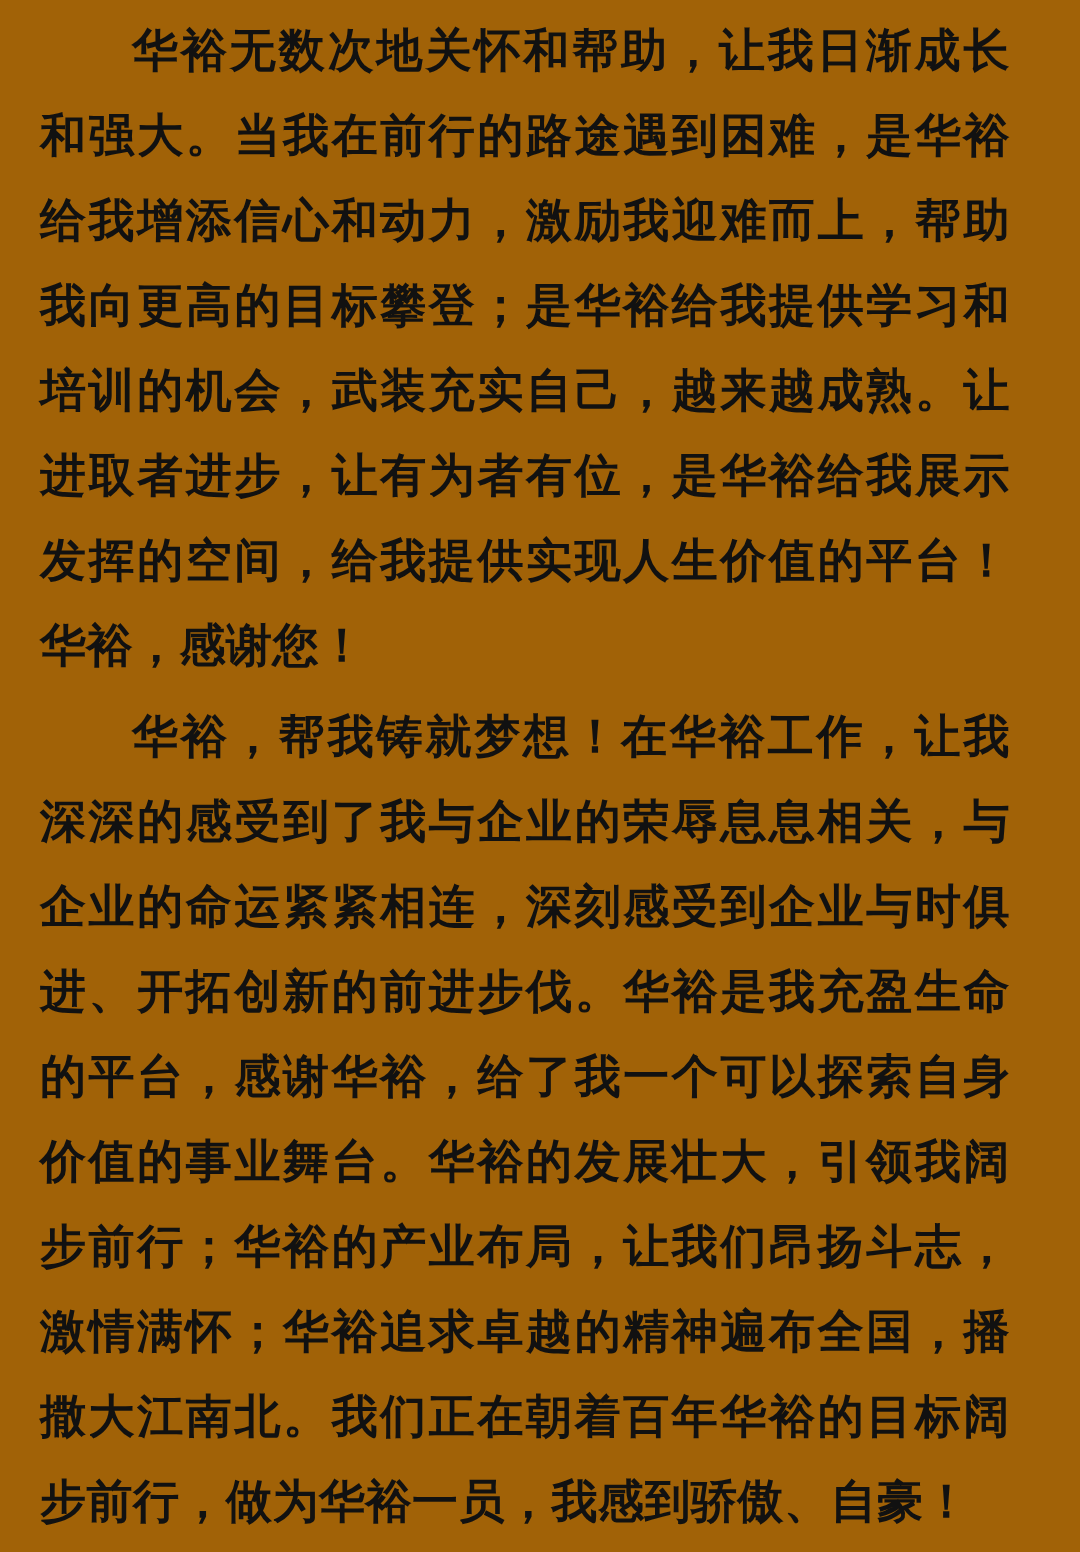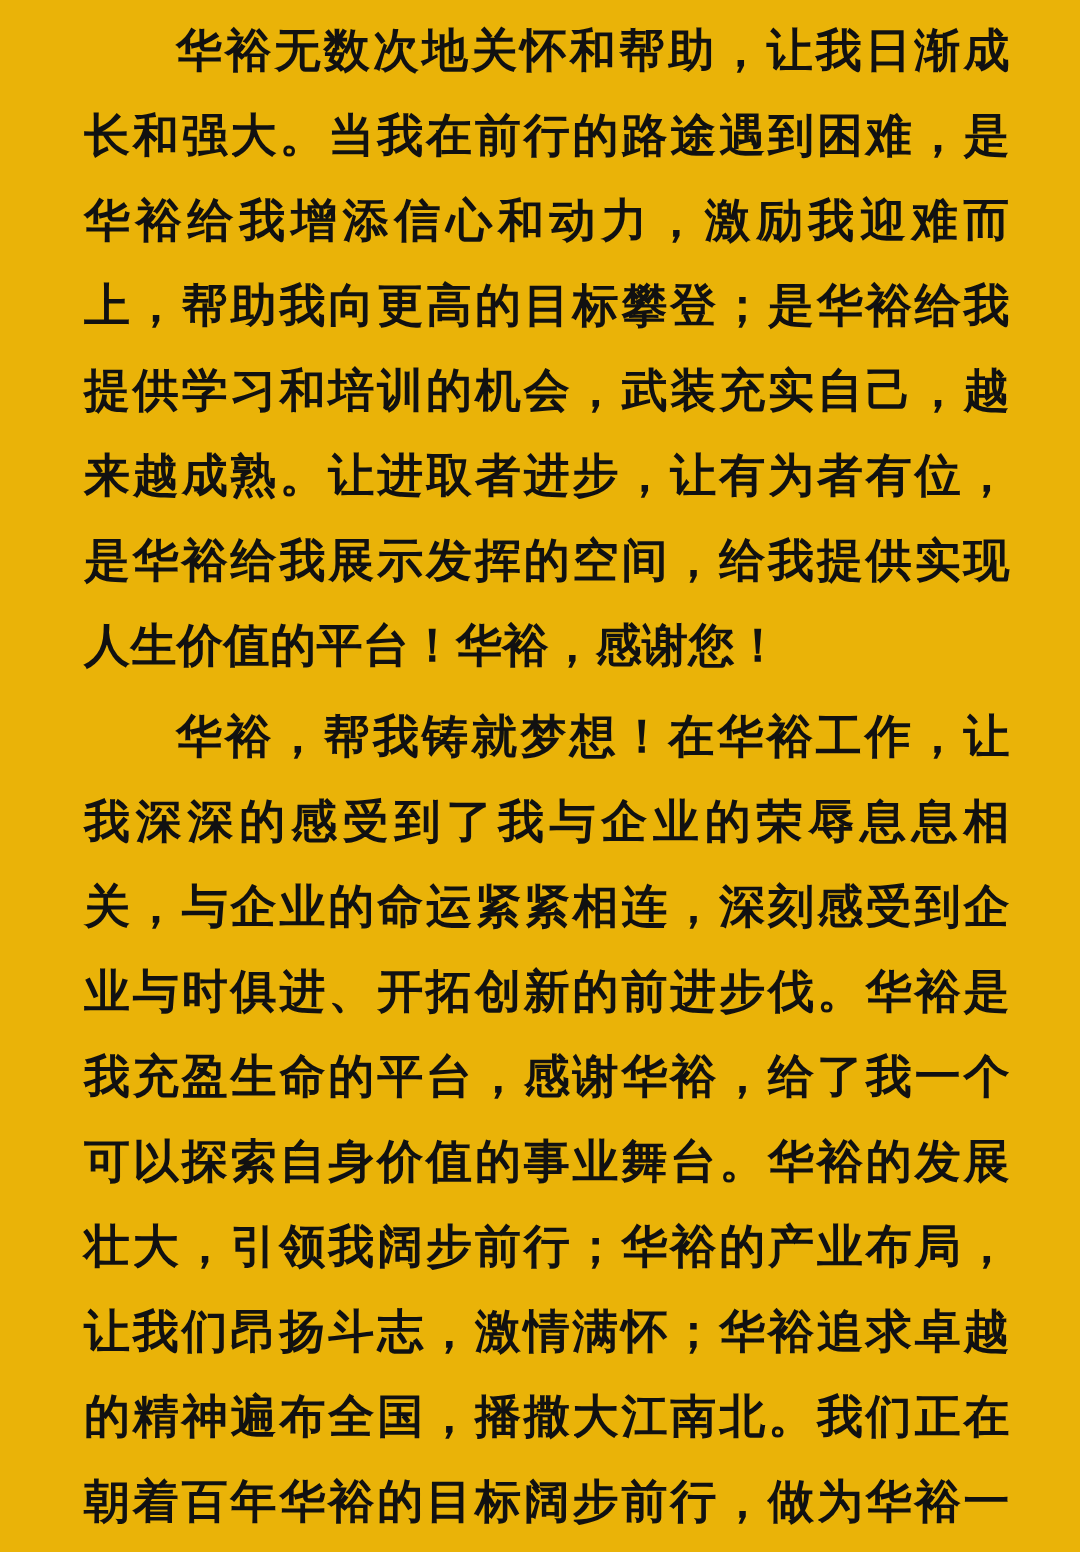--- a/index.html
+++ b/index.html
@@ -11,22 +11,22 @@
     width: 1080px;
     height: 1552px;
     font-family: "DejaVu Sans", "Liberation Sans", sans-serif;
     color: #0a0a0a;
     overflow: hidden;
   }
   .page {
     width: 1080px;
     height: 1552px;
     box-sizing: border-box;
-    padding: 8px 70px 0 84px;
-    background: #eab308;
+    padding: 8px 70px 0 40px;
+    background: #a16207;
   }
   .doc-body {
     display: block;
   }
   .para {
     margin: 0 0 6px 0;
     font-size: 46px;
     line-height: 85px;
     font-weight: 700;
     letter-spacing: 0.5px;

